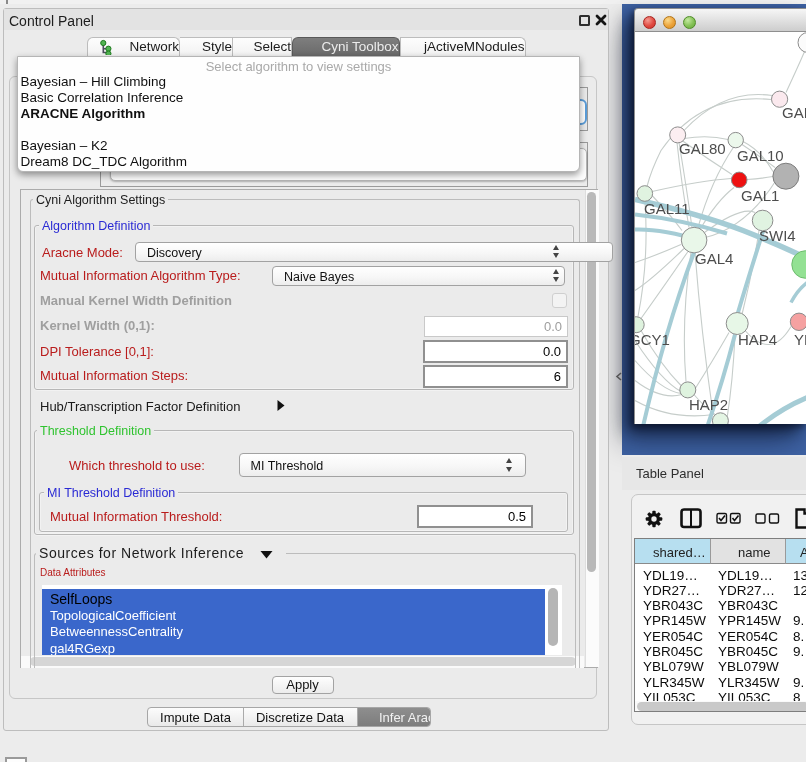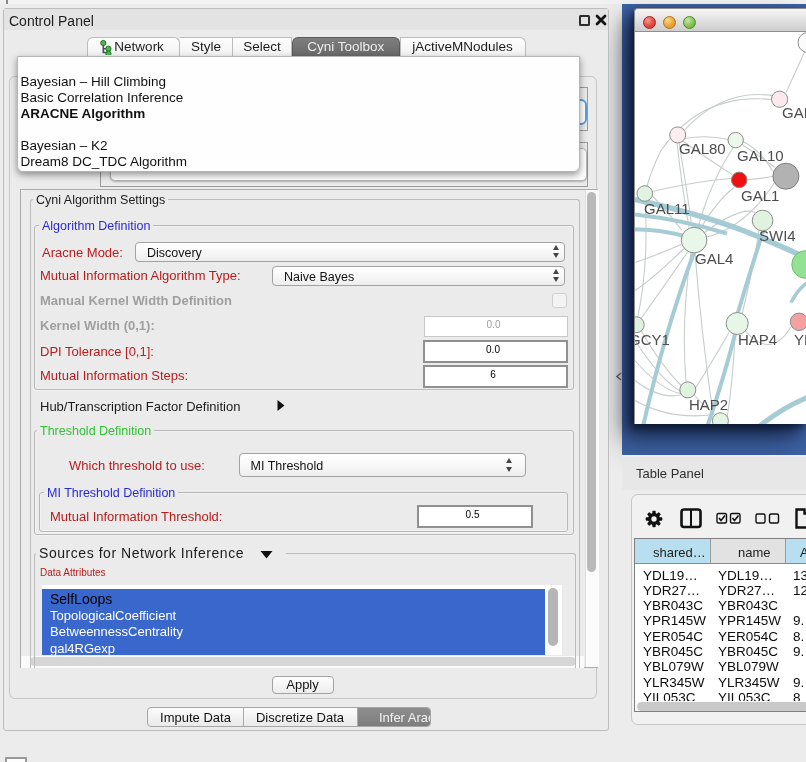--- a/index.html
+++ b/index.html
@@ -6,27 +6,27 @@
 body{width:806px;height:762px;position:relative;overflow:hidden;background:#ececec;
   font-family:"Liberation Sans",sans-serif;-webkit-font-smoothing:antialiased}
 .abs{position:absolute}
 .lb{font-weight:400;font-size:13px;color:#b91c1c;white-space:nowrap}
 .lbdis{font-weight:700;font-size:13px;color:#9f9f9f;white-space:nowrap}
 .combo{background:linear-gradient(#ffffff 0%,#f7f7f7 55%,#ededed 100%);
   border:1px solid #a2a2a2;border-radius:4px;box-sizing:border-box}
 .combo .ct{position:absolute;left:11px;top:3px;font-size:12.5px;color:#111;white-space:nowrap}
 .arrup{width:0;height:0;border-left:3.5px solid transparent;border-right:3.5px solid transparent;border-bottom:5px solid #444}
 .arrdn{width:0;height:0;border-left:3.5px solid transparent;border-right:3.5px solid transparent;border-top:5px solid #444}
-.field{background:#fff;border:2px solid #909090;box-sizing:border-box;font-size:10px;color:#000;
-  text-align:center;padding:2px 5px 0 0}
+.field{background:#fff;border:2px solid #909090;box-sizing:border-box;font-size:13px;color:#000;
+  text-align:right;padding:2px 5px 0 0}
 .grp{border:1px solid #b7b7b7;border-radius:3px;box-sizing:border-box;box-shadow:inset 0 0 0 .5px rgba(255,255,255,.7),0 .5px 0 rgba(255,255,255,.7)}
 .gtitle{position:absolute;background:#ebebeb;padding:0 3px;font-size:12.5px;white-space:nowrap}
 .tab{position:absolute;top:37px;height:21px;background:linear-gradient(#fdfdfd,#f1f1f1);
   border:1px solid #bcbcbc;border-bottom:none;border-radius:6px 6px 0 0;box-sizing:border-box;
-  font-size:13.5px;color:#1c1c1c;text-align:center;line-height:17px;white-space:nowrap}
+  font-size:13.5px;color:#1c1c1c;text-align:right;line-height:17px;white-space:nowrap}
 .mi{position:absolute;left:2.5px;font-size:13.5px;color:#101010;white-space:nowrap}
 .trow{position:absolute;left:642px;width:160px;font-size:13.5px;color:#0c0c0c;white-space:nowrap}
 </style>
 </head>
 <body>
 
 <div class="abs" style="left:0;top:0;width:806px;height:4px;background:#f1f1f1"></div>
 <div class="abs" style="left:622px;top:4px;width:184px;height:451px;background:#3e62a3"></div>
 <div class="abs" id="netshadow" style="left:626px;top:12px;width:180px;height:418px;background:transparent;box-shadow:0 0 0 transparent"></div>
 
@@ -221,21 +221,21 @@
 <div class="abs" style="left:21px;top:655.5px;width:563px;height:12px;background:#fafafa"></div>
 <div class="abs" style="left:30px;top:657px;width:546px;height:9px;background:#d6d6d6;border-radius:5px"></div>
 
 <div class="abs" style="left:30px;top:199px;width:547.5px;height:468px;border:1px solid #bcbcbc;border-bottom:none;border-radius:3px 3px 0 0"></div>
 <div class="gtitle" style="left:33px;top:193px;color:#1c1c1c">Cyni Algorithm Settings</div>
 
 <div class="grp" style="position:absolute;left:34px;top:225px;width:539.5px;height:165px"></div>
 <div class="gtitle" style="left:39px;top:219px;color:#2a2ad4">Algorithm Definition</div>
 
 <div class="lb" style="position:absolute;left:42px;top:244.5px">Aracne Mode:</div>
-<div class="combo abs" style="left:135px;top:241.5px;width:430px;height:20.5px">
+<div class="combo abs" style="left:135px;top:241.5px;width:478px;height:20.5px">
     <span class="ct">Discovery</span>
   </div>
 <div class="abs arrup" style="left:553px;top:245px"></div>
 <div class="abs arrdn" style="left:553px;top:253px"></div>
 
 <div class="lb" style="position:absolute;left:40px;top:267.5px">Mutual Information Algorithm Type:</div>
 <div class="combo abs" style="left:272px;top:265.5px;width:293px;height:20.5px">
     <span class="ct">Naive Bayes</span>
   </div>
 <div class="abs arrup" style="left:553px;top:269px"></div>
@@ -297,18 +297,19 @@
   <div class="abs" style="left:210px;top:0;width:112px;height:20px;background:linear-gradient(#8e8e8e,#7b7b7b);text-align:center;font-size:13px;line-height:19px;color:#f2f2f2">Infer Aracne</div>
 </div>
 
 <svg class="abs" style="left:615px;top:372px" width="8" height="9" viewBox="0 0 8 9">
     <path d="M6 1 L2 4.5 L6 8" stroke="#555" stroke-width="1.6" fill="none"></path>
   </svg>
 
 <div class="abs" style="left:5px;top:757px;width:18px;height:12px;border:2px solid #9a9a9a;background:#fdfdfd"></div>
 
 <div class="abs" style="left:17px;top:56px;width:563px;height:116px;background:#fefefe;border:1px solid #b5b5b5;border-radius:0 0 6px 6px;box-sizing:border-box;box-shadow:0 3px 7px rgba(0,0,0,.4)">
+  <div class="abs" style="left:0;top:1.5px;width:561px;text-align:center;font-size:13px;color:#a9a9a9">Select algorithm to view settings</div>
   <div class="mi" style="top:17px">Bayesian – Hill Climbing</div>
   <div class="mi" style="top:33px">Basic Correlation Inference</div>
   <div class="mi" style="top:49px;font-weight:700">ARACNE Algorithm</div>
   <div class="mi" style="top:81px">Bayesian – K2</div>
   <div class="mi" style="top:97px">Dream8 DC_TDC Algorithm</div>
 </div>
 
 </body></html>

